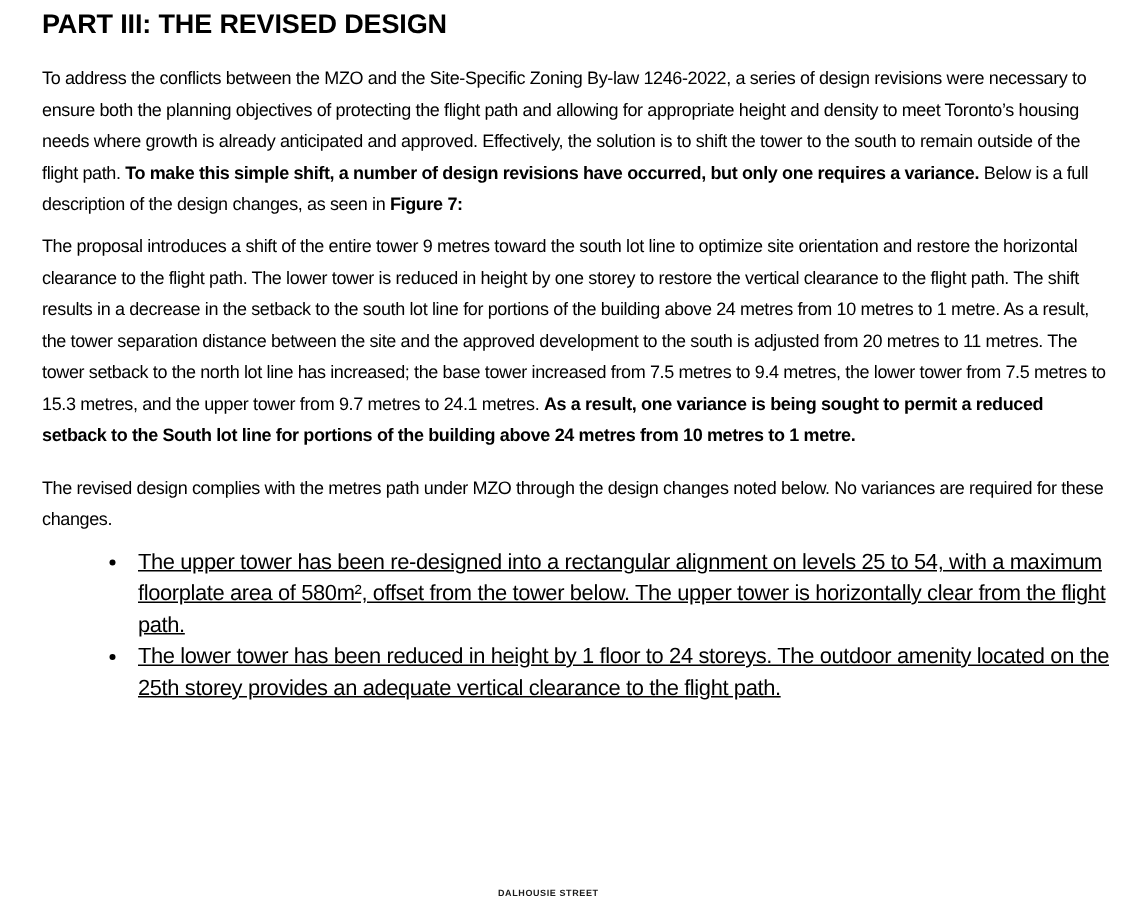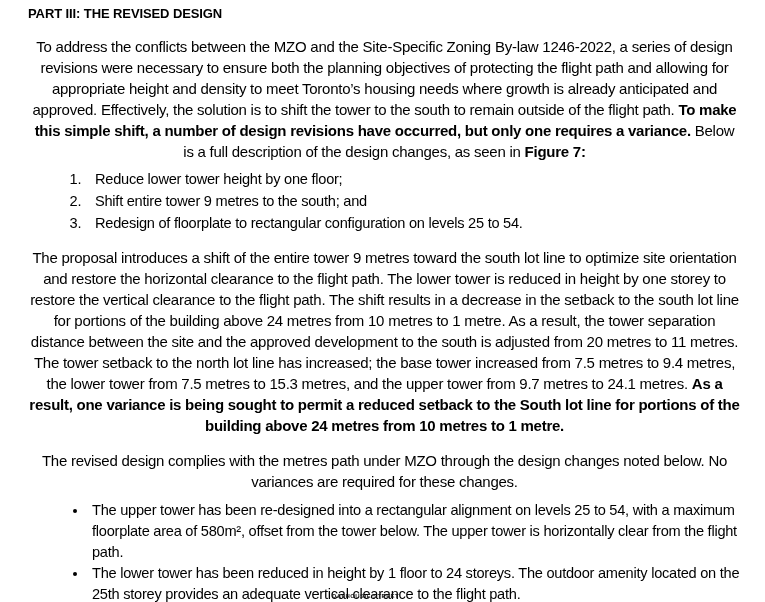--- a/index.html
+++ b/index.html
@@ -14,30 +14,29 @@
     overflow: hidden;
     background: #ffffff;
     color: #000000;
     font-family: "Liberation Sans", sans-serif;
     letter-spacing: -0.25px;
   }
   .content {
     padding: 6px 24px 0 28px;
   }
   .heading {
-    font-size: 13px;
+    font-size: 18px;
     font-weight: bold;
     letter-spacing: -0.1px;
     margin: 0 0 15px 0;
   }
   .para {
-    font-size: 15px;
+    font-size: 12px;
     line-height: 21px;
     margin: 0 0 21px 0;
-    text-align: center;
   }
   .para.tight { margin-bottom: 7px; }
   .para.mid { margin-bottom: 14px; }
   .para.small-gap { margin-bottom: 8px; }
   .bold { font-weight: bold; }
   ol.num-list {
     margin: 0 0 13px 0;
     padding-left: 57px;
     font-size: 14.6px;
     line-height: 21px;
@@ -49,20 +48,21 @@
   ul.bullet-list {
     margin: 0;
     padding-left: 60px;
     font-size: 14.6px;
     line-height: 21px;
     list-style-type: disc;
   }
   ul.bullet-list li {
     padding-left: 4px;
     margin-bottom: 0;
+    text-decoration: underline;
   }
   .figure-caption {
     position: absolute;
     left: 332px;
     top: 593px;
     font-size: 6px;
     font-weight: bold;
     letter-spacing: 0.4px;
     white-space: nowrap;
     color: #1a1a1a;
@@ -71,25 +71,20 @@
 </head>
 <body>
 
 <div class="page">
   <div class="content">
 
     <h1 class="heading">PART III: THE REVISED DESIGN</h1>
 
     <p class="para tight"><span>To address the conflicts between the MZO and the Site-Specific Zoning By-law 1246-2022, a series of design revisions were necessary to ensure both the planning objectives of protecting the flight path and allowing for appropriate height and density to meet Toronto’s housing needs where growth is already anticipated and approved. Effectively, the solution is to shift the tower to the south to remain outside of the flight path. </span><span class="bold">To make this simple shift, a number of design revisions have occurred, but only one requires a variance.</span><span> Below is a full description of the design changes, as seen in </span><span class="bold">Figure 7:</span></p>
 
-    <ol class="num-list">
-      <li>Reduce lower tower height by one floor;</li>
-      <li>Shift entire tower 9 metres to the south; and</li>
-      <li>Redesign of floorplate to rectangular configuration on levels 25 to 54.</li>
-    </ol>
 
     <p class="para mid"><span>The proposal introduces a shift of the entire tower 9 metres toward the south lot line to optimize site orientation and restore the horizontal clearance to the flight path. The lower tower is reduced in height by one storey to restore the vertical clearance to the flight path. The shift results in a decrease in the setback to the south lot line for portions of the building above 24 metres from 10 metres to 1 metre. As a result, the tower separation distance between the site and the approved development to the south is adjusted from 20 metres to 11 metres. The tower setback to the north lot line has increased; the base tower increased from 7.5 metres to 9.4 metres, the lower tower from 7.5 metres to 15.3 metres, and the upper tower from 9.7 metres to 24.1 metres. </span><span class="bold">As a result, one variance is being sought to permit a reduced setback to the South lot line for portions of the building above 24 metres from 10 metres to 1 metre.</span></p>
 
     <p class="para small-gap">The revised design complies with the metres path under MZO through the design changes noted below. No variances are required for these changes.</p>
 
     <ul class="bullet-list">
       <li>The upper tower has been re-designed into a rectangular alignment on levels 25 to 54, with a maximum floorplate area of 580m², offset from the tower below. The upper tower is horizontally clear from the flight path.</li>
       <li>The lower tower has been reduced in height by 1 floor to 24 storeys. The outdoor amenity located on the 25th storey provides an adequate vertical clearance to the flight path.</li>
     </ul>
 

